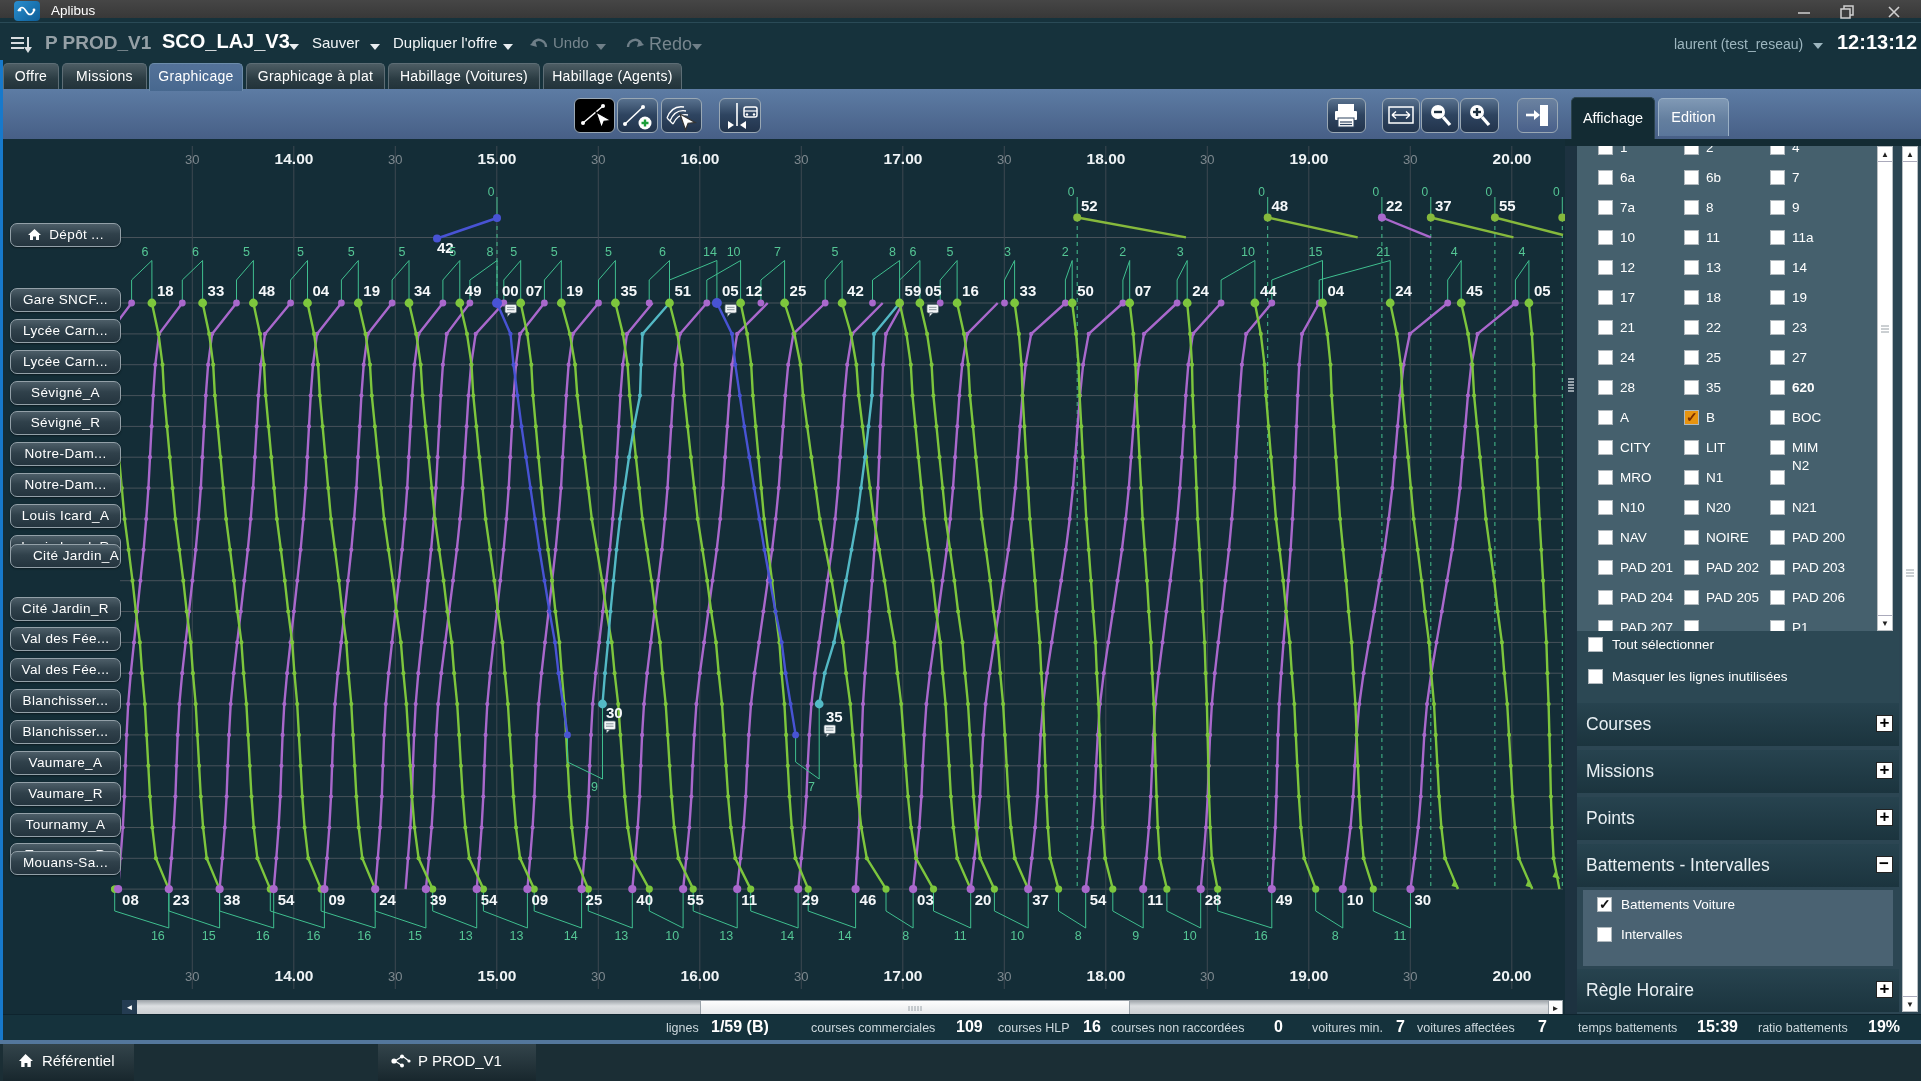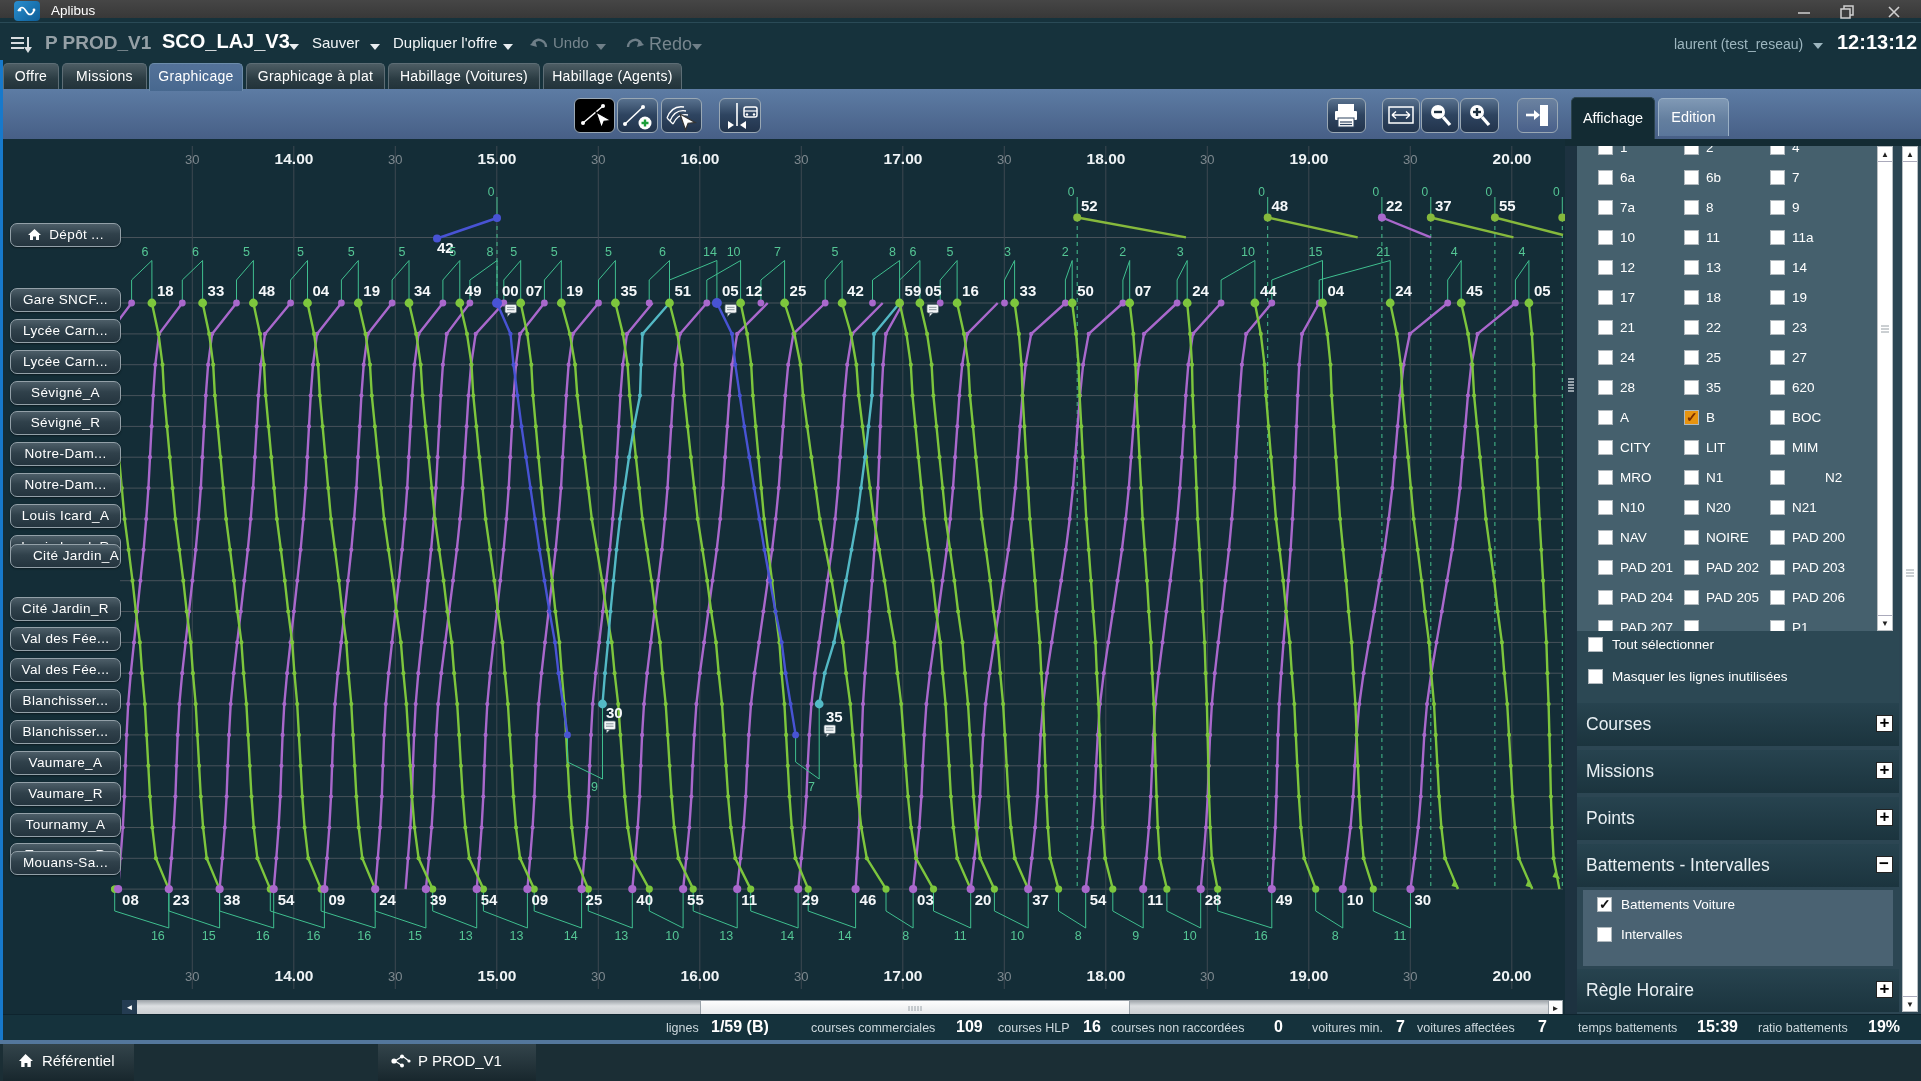--- a/index.html
+++ b/index.html
@@ -784,39 +784,39 @@
 <div class="cblbl" style="left:43px;top:204px;">24</div>
 <div class="cb" style="left:107px;top:204px;"></div>
 <div class="cblbl" style="left:129px;top:204px;">25</div>
 <div class="cb" style="left:193px;top:204px;"></div>
 <div class="cblbl" style="left:215px;top:204px;">27</div>
 <div class="cb" style="left:21px;top:234px;"></div>
 <div class="cblbl" style="left:43px;top:234px;">28</div>
 <div class="cb" style="left:107px;top:234px;"></div>
 <div class="cblbl" style="left:129px;top:234px;">35</div>
 <div class="cb" style="left:193px;top:234px;"></div>
-<div class="cblbl" style="left:215px;top:234px;">620</div>
+<div class="cblbl" style="left:215px;top:234px;font-weight:bold;">620</div>
 <div class="cb" style="left:21px;top:264px;"></div>
 <div class="cblbl" style="left:43px;top:264px;">A</div>
 <div class="cb chk" style="left:107px;top:264px;"></div>
 <div class="cblbl" style="left:129px;top:264px;">B</div>
 <div class="cb" style="left:193px;top:264px;"></div>
 <div class="cblbl" style="left:215px;top:264px;">BOC</div>
 <div class="cb" style="left:21px;top:294px;"></div>
 <div class="cblbl" style="left:43px;top:294px;">CITY</div>
 <div class="cb" style="left:107px;top:294px;"></div>
 <div class="cblbl" style="left:129px;top:294px;">LIT</div>
 <div class="cb" style="left:193px;top:294px;"></div>
 <div class="cblbl" style="left:215px;top:294px;">MIM</div>
 <div class="cb" style="left:21px;top:324px;"></div>
 <div class="cblbl" style="left:43px;top:324px;">MRO</div>
 <div class="cb" style="left:107px;top:324px;"></div>
 <div class="cblbl" style="left:129px;top:324px;">N1</div>
 <div class="cb" style="left:193px;top:324px;"></div>
-<div class="cblbl" style="left:215px;top:324px;margin-left:33px;">N2</div>
+<div class="cblbl" style="left:215px;top:312px;">N2</div>
 <div class="cb" style="left:21px;top:354px;"></div>
 <div class="cblbl" style="left:43px;top:354px;">N10</div>
 <div class="cb" style="left:107px;top:354px;"></div>
 <div class="cblbl" style="left:129px;top:354px;">N20</div>
 <div class="cb" style="left:193px;top:354px;"></div>
 <div class="cblbl" style="left:215px;top:354px;">N21</div>
 <div class="cb" style="left:21px;top:384px;"></div>
 <div class="cblbl" style="left:43px;top:384px;">NAV</div>
 <div class="cb" style="left:107px;top:384px;"></div>
 <div class="cblbl" style="left:129px;top:384px;">NOIRE</div>

